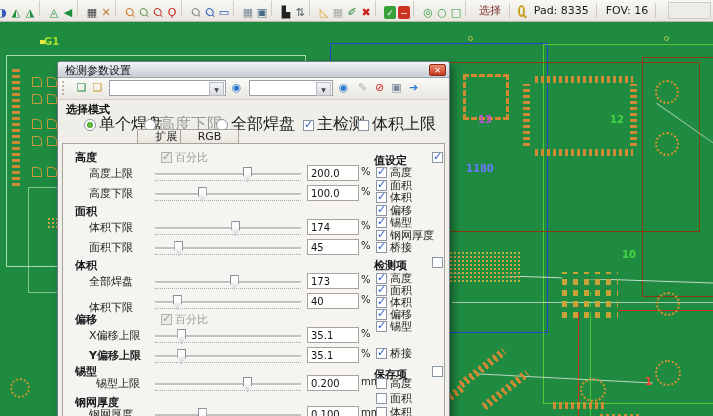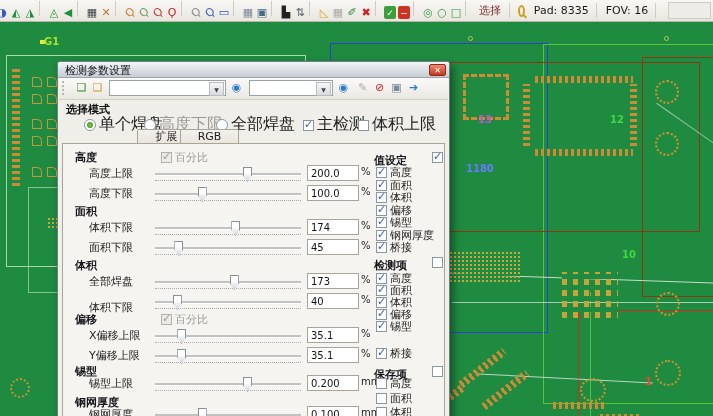--- a/index.html
+++ b/index.html
@@ -226,28 +226,28 @@
       <input class="s-value" type="text" value="40" style="top: 150px;">
       <div class="s-unit" style="top: 150px;">%</div>
       <div class="g-title" style="top: 168px;">偏移</div>
       <label class="g-pct" style="top: 168px;"><span class="cb on dis"></span><span>百分比</span></label>
       <div class="s-label" style="top: 184px;">X偏移上限</div>
       <div class="s-track" style="top: 184px;"></div>
       <div class="s-ticks" style="top: 184px;"></div>
       <div class="s-thumb" style="top: 184px; left: 114.28px;"></div>
       <input class="s-value" type="text" value="35.1" style="top: 184px;">
       <div class="s-unit" style="top: 184px;">%</div>
-      <div class="s-label" style="top: 204px;">Y偏移上限</div>
+      <div class="s-label" style="top: 204px; font-weight: bold;">Y偏移上限</div>
       <div class="s-track" style="top: 204px;"></div>
       <div class="s-ticks" style="top: 204px;"></div>
       <div class="s-thumb" style="top: 204px; left: 114.28px;"></div>
       <input class="s-value" type="text" value="35.1" style="top: 204px;">
       <div class="s-unit" style="top: 204px;">%</div>
       <div class="g-title" style="top: 220px;">锡型</div>
-      <div class="s-label" style="top: 232px;">锡型上限</div>
+      <div class="s-label" style="top: 232px; margin-left: 7px;">锡型上限</div>
       <div class="s-track" style="top: 232px;"></div>
       <div class="s-ticks" style="top: 232px;"></div>
       <div class="s-thumb" style="top: 232px; left: 179.98px;"></div>
       <input class="s-value" type="text" value="0.200" style="top: 232px;">
       <div class="s-unit" style="top: 232px;">mm</div>
       <div class="g-title" style="top: 251px;">钢网厚度</div>
       <div class="s-label" style="top: 263px;">钢网厚度</div>
       <div class="s-track" style="top: 263px;"></div>
       <div class="s-thumb" style="top: 263px; left: 134.72px;"></div>
       <input class="s-value" type="text" value="0.100" style="top: 263px;">

